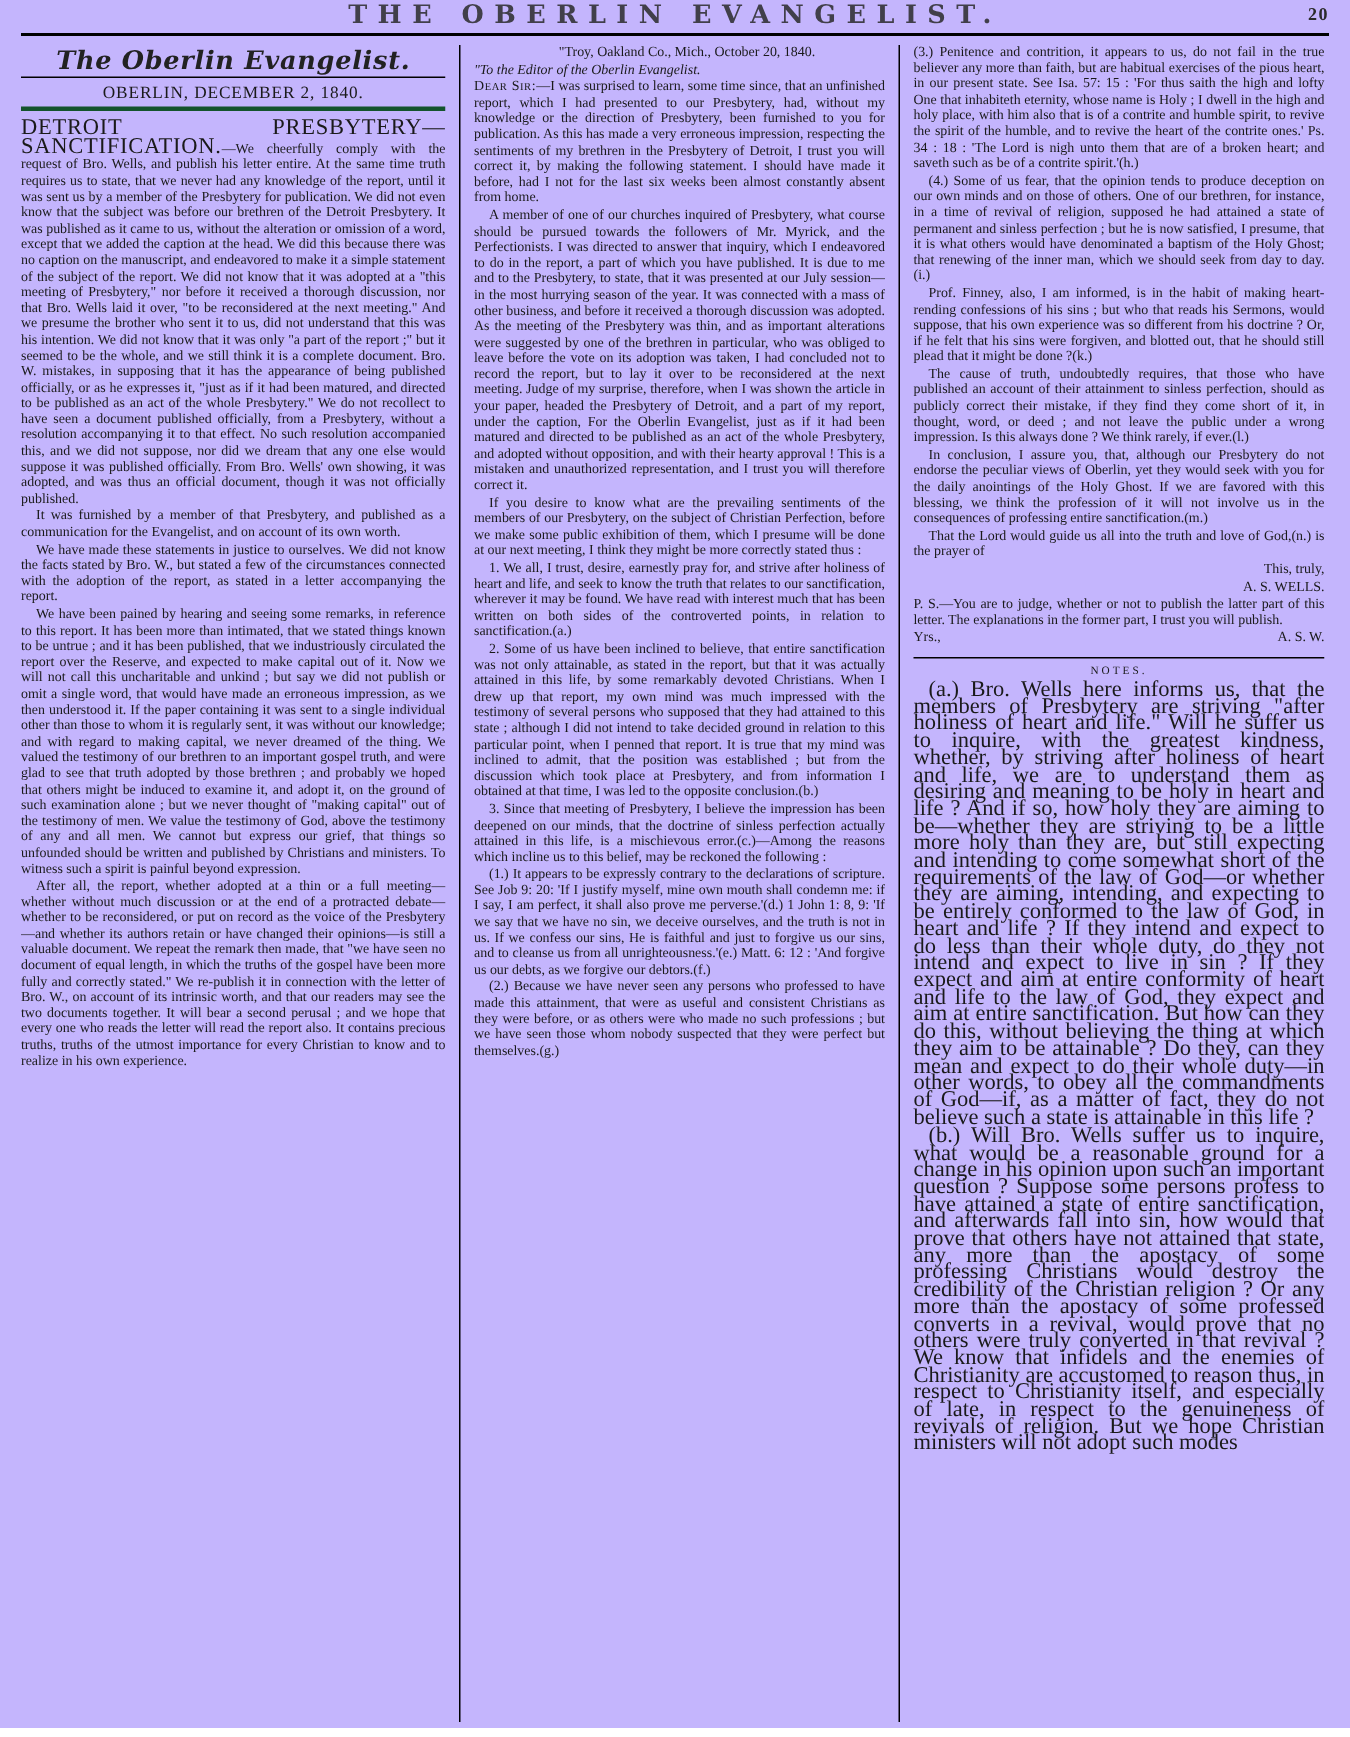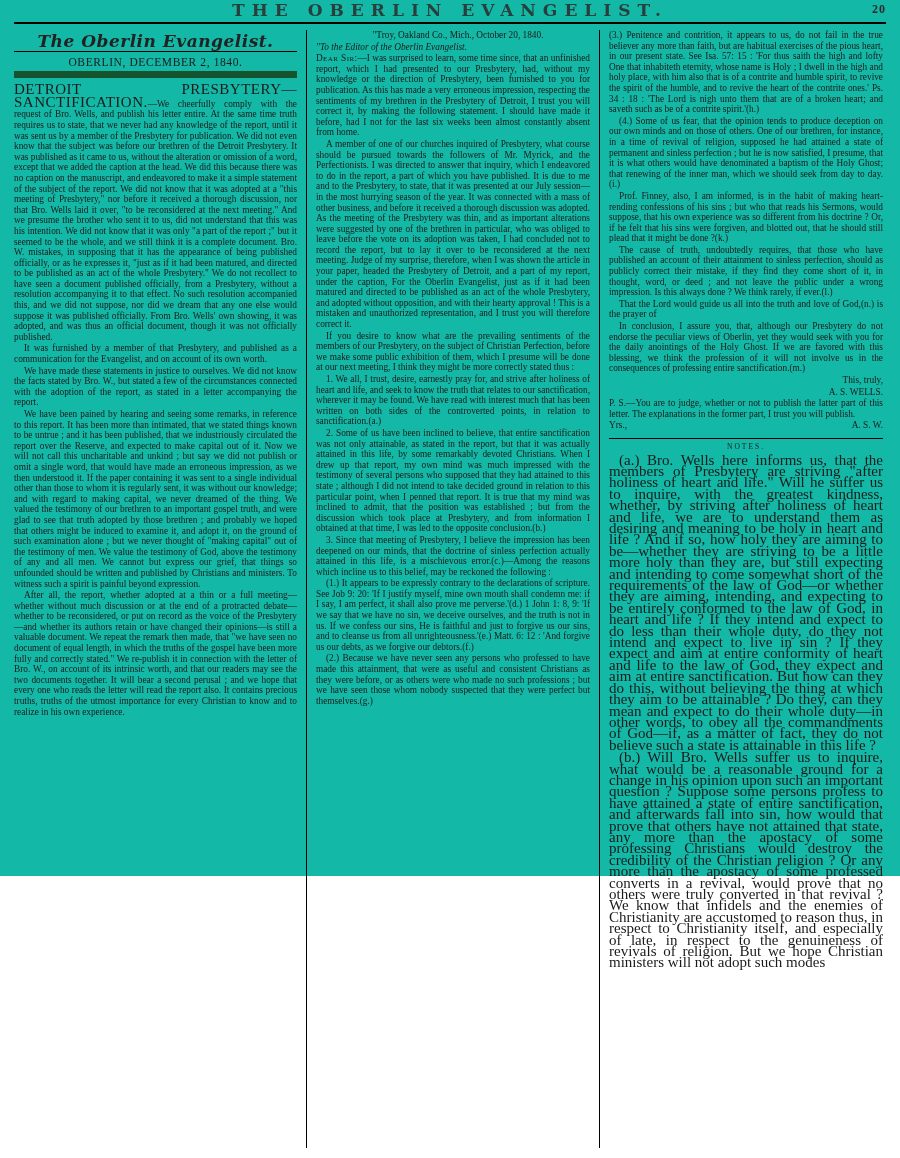--- a/index.html
+++ b/index.html
@@ -10,23 +10,23 @@
   body {
     width: 900px;
     height: 1158px;
     font-family: "Liberation Serif", serif;
     color: #1a1a1a;
     position: relative;
     overflow: hidden;
   }
   .page {
     width: 900px;
-    height: 876px;
+    height: 1152px;
     position: relative;
-    background: #14b8a6;
+    background: #c4b5fd;
     padding: 0;
     box-sizing: border-box;
   }
   
   .masthead {
     position: relative;
     height: 22px;
     border-bottom: 2px solid #000;
     margin: 0 14px 0 14px;
   }
@@ -85,21 +85,21 @@
     letter-spacing: 0.5px;
     padding: 6px 0 4px 0;
     border-bottom: 1px solid #000;
     color: #222;
   }
   .dateline {
     text-align: center;
     font-size: 11.5px;
     letter-spacing: 0.6px;
     padding: 5px 0 4px 0;
-    border-bottom: 7px solid #14532d;
+    border-bottom: 3px solid #14532d;
     font-variant: small-caps;
   }
   .motto {
     text-align: center;
     font-size: 8px;
     letter-spacing: 0.3px;
     padding: 3px 0 3px 0;
     border-bottom: 2px solid #000;
     text-transform: uppercase;
     line-height: 10px;
@@ -169,22 +169,22 @@
       <p>3. Since that meeting of Presbytery, I believe the impression has been deepened on our minds, that the doctrine of sinless perfection actually attained in this life, is a mischievous error.(c.)—Among the reasons which incline us to this belief, may be reckoned the following :</p>
       <p>(1.) It appears to be expressly contrary to the declarations of scripture. See Job 9: 20: 'If I justify myself, mine own mouth shall condemn me: if I say, I am perfect, it shall also prove me perverse.'(d.) 1 John 1: 8, 9: 'If we say that we have no sin, we deceive ourselves, and the truth is not in us. If we confess our sins, He is faithful and just to forgive us our sins, and to cleanse us from all unrighteousness.'(e.) Matt. 6: 12 : 'And forgive us our debts, as we forgive our debtors.(f.)</p>
       <p>(2.) Because we have never seen any persons who professed to have made this attainment, that were as useful and consistent Christians as they were before, or as others were who made no such professions ; but we have seen those whom nobody suspected that they were perfect but themselves.(g.)</p>
     </div>
 
     <div class="col">
       <p class="noindent">(3.) Penitence and contrition, it appears to us, do not fail in the true believer any more than faith, but are habitual exercises of the pious heart, in our present state. See Isa. 57: 15 : 'For thus saith the high and lofty One that inhabiteth eternity, whose name is Holy ; I dwell in the high and holy place, with him also that is of a contrite and humble spirit, to revive the spirit of the humble, and to revive the heart of the contrite ones.' Ps. 34 : 18 : 'The Lord is nigh unto them that are of a broken heart; and saveth such as be of a contrite spirit.'(h.)</p>
       <p>(4.) Some of us fear, that the opinion tends to produce deception on our own minds and on those of others. One of our brethren, for instance, in a time of revival of religion, supposed he had attained a state of permanent and sinless perfection ; but he is now satisfied, I presume, that it is what others would have denominated a baptism of the Holy Ghost; that renewing of the inner man, which we should seek from day to day.(i.)</p>
       <p>Prof. Finney, also, I am informed, is in the habit of making heart-rending confessions of his sins ; but who that reads his Sermons, would suppose, that his own experience was so different from his doctrine ? Or, if he felt that his sins were forgiven, and blotted out, that he should still plead that it might be done ?(k.)</p>
       <p>The cause of truth, undoubtedly requires, that those who have published an account of their attainment to sinless perfection, should as publicly correct their mistake, if they find they come short of it, in thought, word, or deed ; and not leave the public under a wrong impression. Is this always done ? We think rarely, if ever.(l.)</p>
+      <p>In conclusion, I assure you, that, although our Presbytery do not endorse the peculiar views of Oberlin, yet they would seek with you for the daily anointings of the Holy Ghost. If we are favored with this blessing, we think the profession of it will not involve us in the consequences of professing entire sanctification.(m.)</p>
       <p>That the Lord would guide us all into the truth and love of God,(n.) is the prayer of</p>
-      <p>In conclusion, I assure you, that, although our Presbytery do not endorse the peculiar views of Oberlin, yet they would seek with you for the daily anointings of the Holy Ghost. If we are favored with this blessing, we think the profession of it will not involve us in the consequences of professing entire sanctification.(m.)</p>
       <p class="right">This, truly,</p>
       <p class="right">A. S. WELLS.</p>
       <p class="noindent">P. S.—You are to judge, whether or not to publish the latter part of this letter. The explanations in the former part, I trust you will publish.</p>
       <p class="noindent"><span>Yrs.,</span><span style="float:right">A. S. W.</span></p>
 
       <div class="notes-rule"></div>
       <div class="notes-title">NOTES.</div>
       <div class="notes">
         <p>(a.) Bro. Wells here informs us, that the members of Presbytery are striving "after holiness of heart and life." Will he suffer us to inquire, with the greatest kindness, whether, by striving after holiness of heart and life, we are to understand them as desiring and meaning to be holy in heart and life ? And if so, how holy they are aiming to be—whether they are striving to be a little more holy than they are, but still expecting and intending to come somewhat short of the requirements of the law of God—or whether they are aiming, intending, and expecting to be entirely conformed to the law of God, in heart and life ? If they intend and expect to do less than their whole duty, do they not intend and expect to live in sin ? If they expect and aim at entire conformity of heart and life to the law of God, they expect and aim at entire sanctification. But how can they do this, without believing the thing at which they aim to be attainable ? Do they, can they mean and expect to do their whole duty—in other words, to obey all the commandments of God—if, as a matter of fact, they do not believe such a state is attainable in this life ?</p>
         <p>(b.) Will Bro. Wells suffer us to inquire, what would be a reasonable ground for a change in his opinion upon such an important question ? Suppose some persons profess to have attained a state of entire sanctification, and afterwards fall into sin, how would that prove that others have not attained that state, any more than the apostacy of some professing Christians would destroy the credibility of the Christian religion ? Or any more than the apostacy of some professed converts in a revival, would prove that no others were truly converted in that revival ? We know that infidels and the enemies of Christianity are accustomed to reason thus, in respect to Christianity itself, and especially of late, in respect to the genuineness of revivals of religion. But we hope Christian ministers will not adopt such modes</p>

